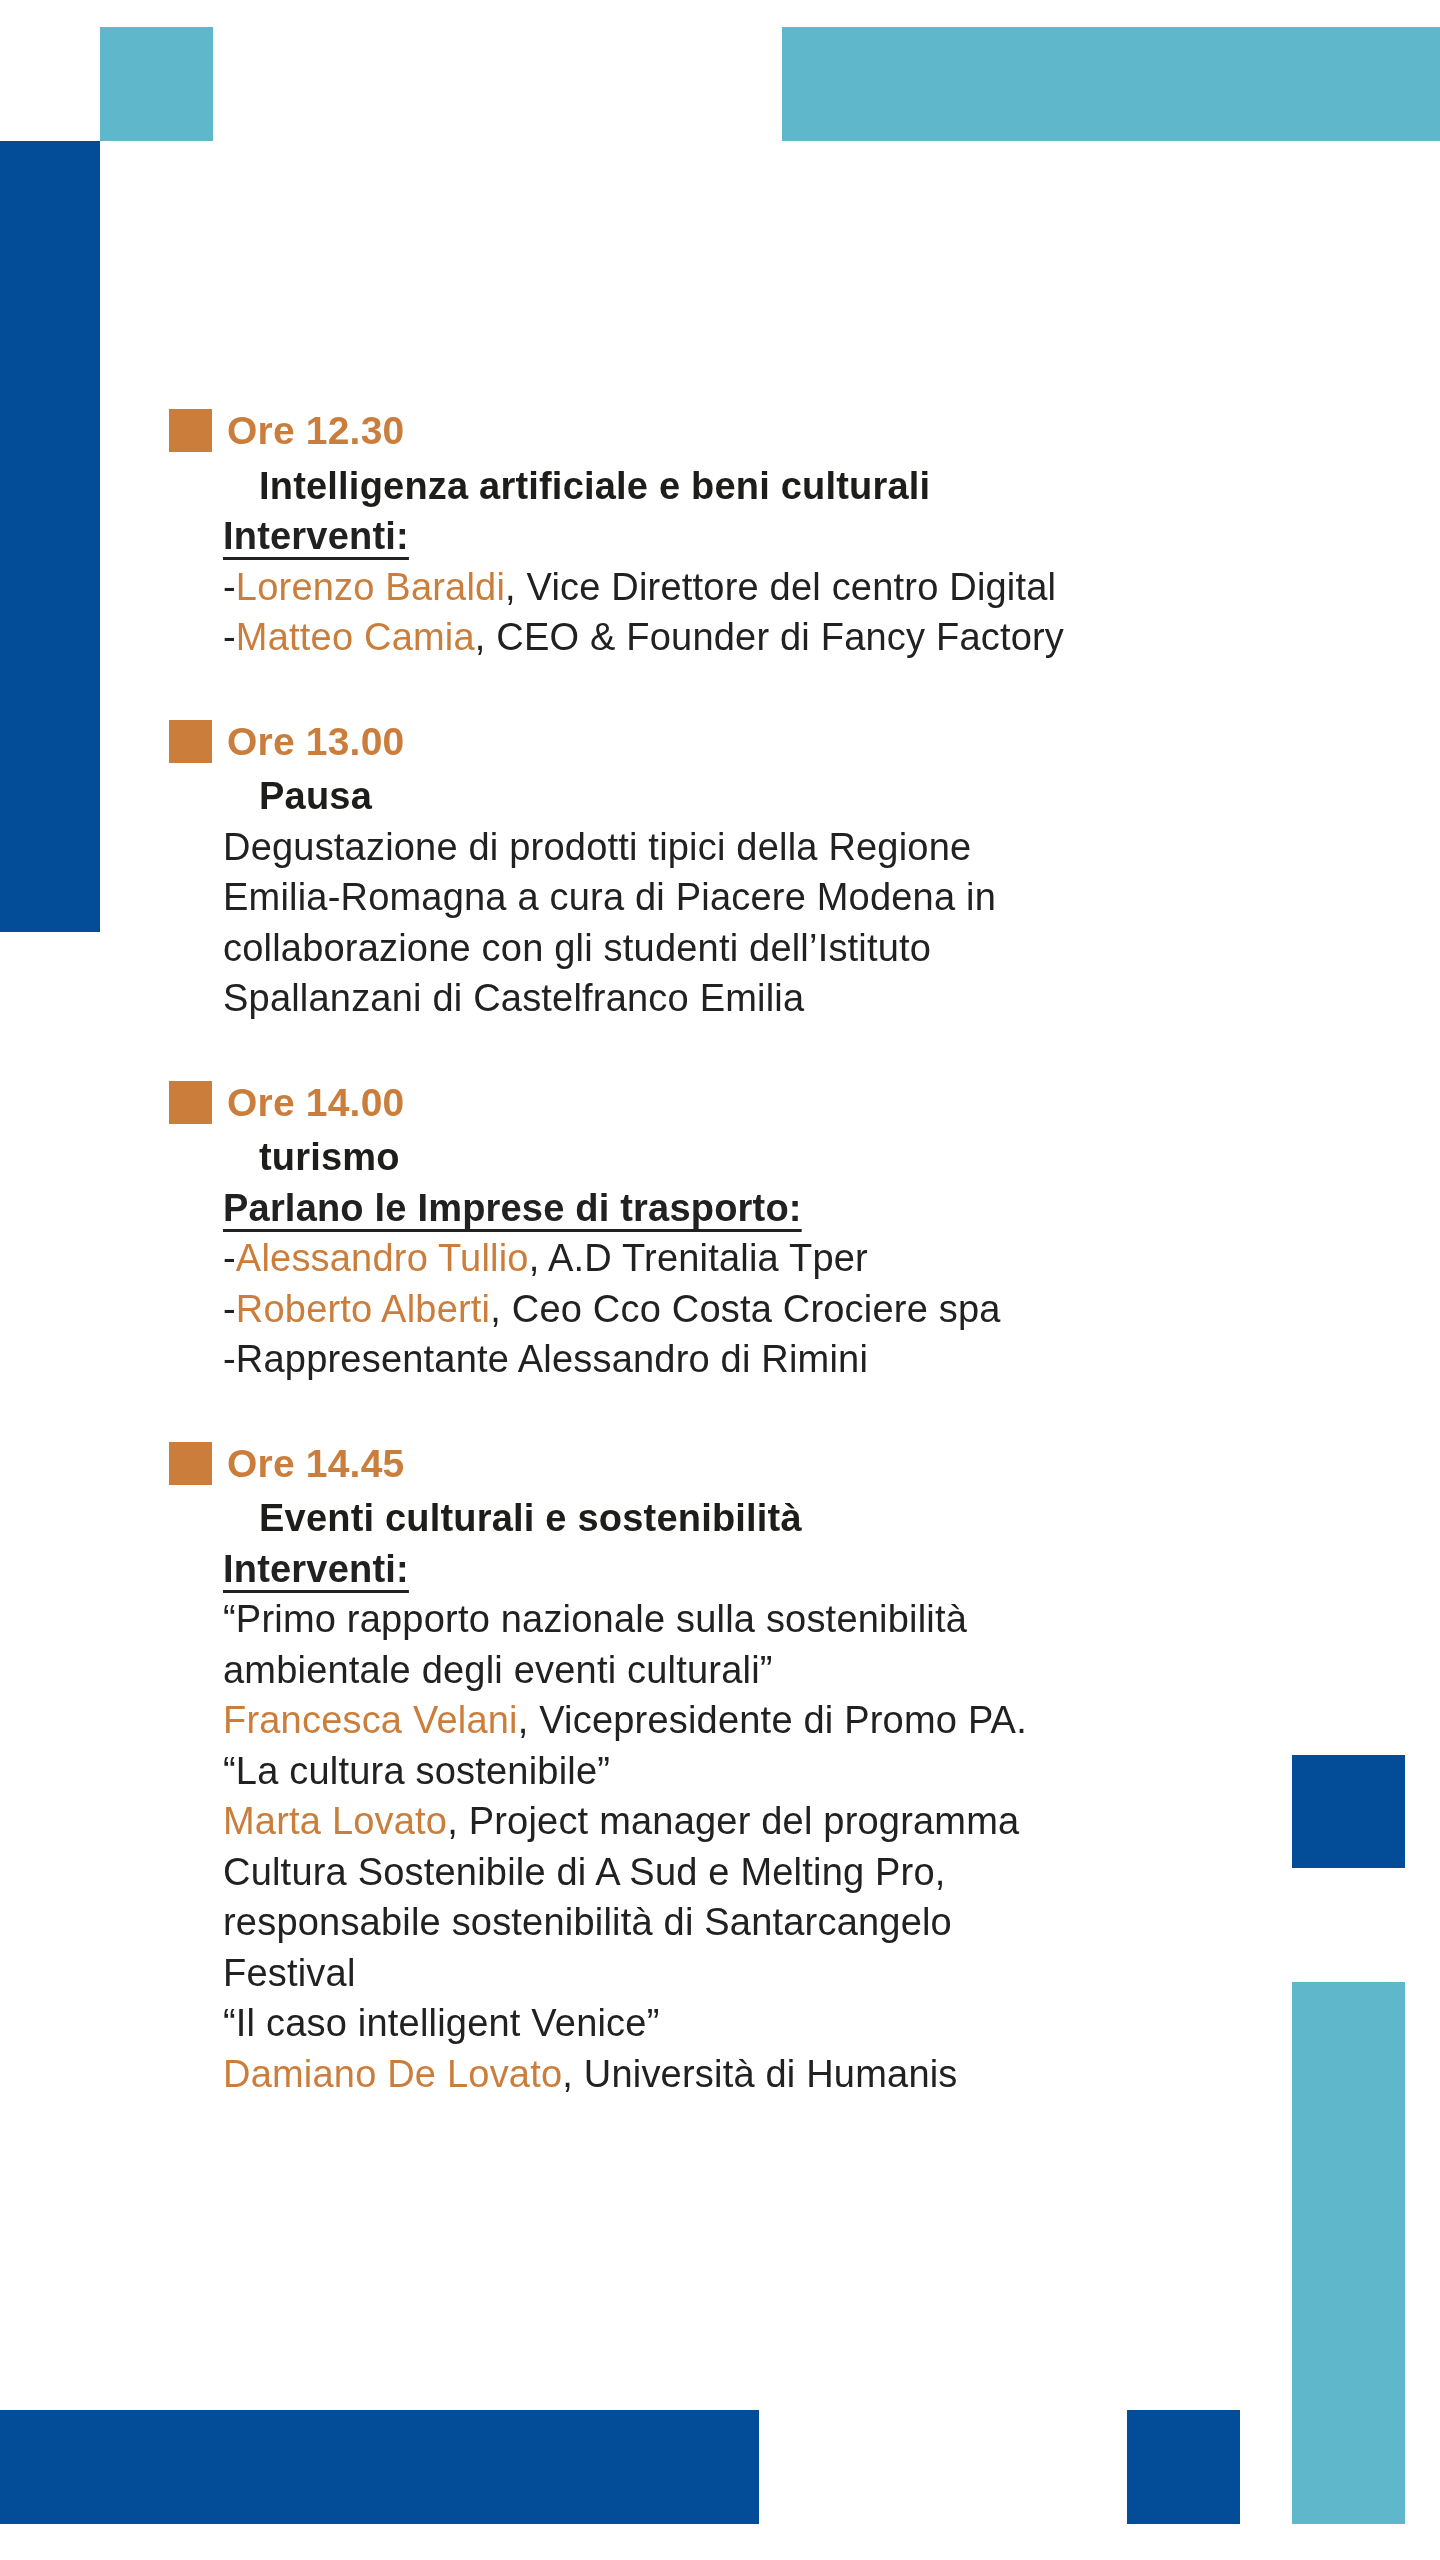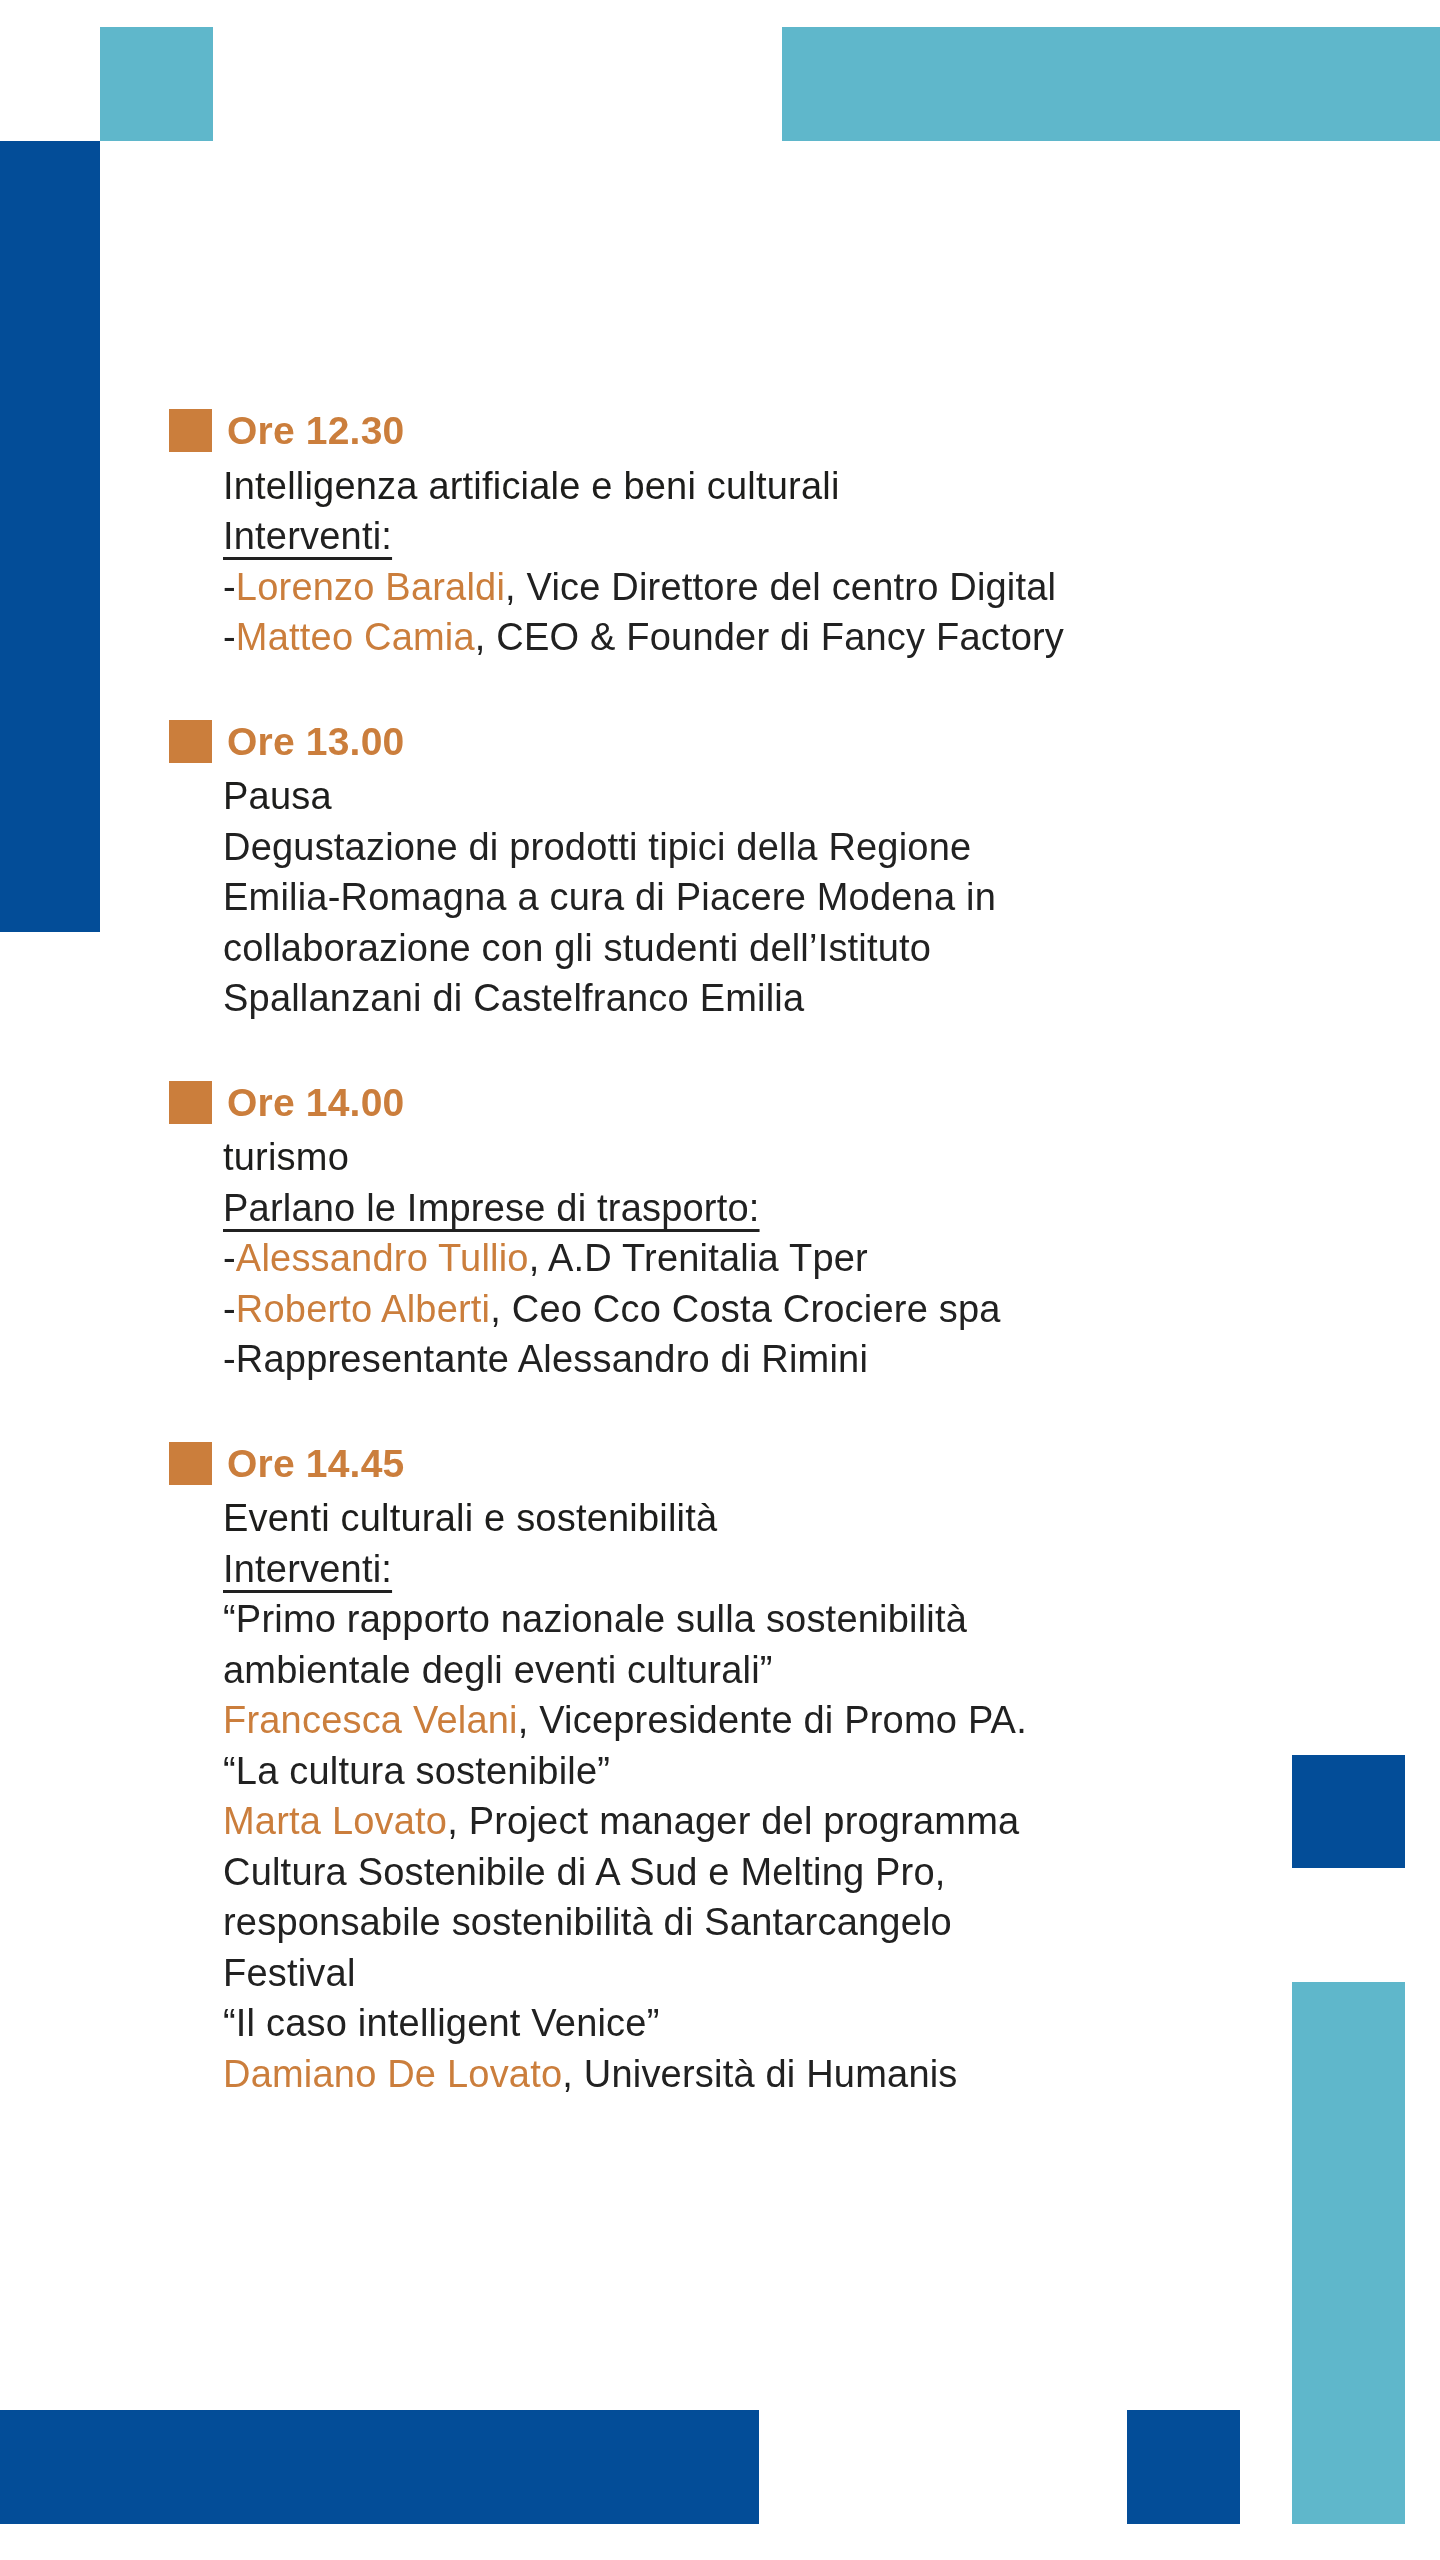--- a/index.html
+++ b/index.html
@@ -56,26 +56,27 @@
     color: var(--orange, #CB7E3C);
   }
   .bullet {
     position: absolute;
     left: -54px;
     top: 7px;
     width: 43px;
     height: 43px;
     background: var(--orange, #CB7E3C);
   }
-  .r-bold   { font-weight: 400; color: #1d1d1b; }
+  .r-bold   { font-weight: 700; color: #1d1d1b; margin-left: 36px; }
   .r-orange { color: var(--orange, #CB7E3C); }
   .r-underline {
     text-decoration: underline;
     text-decoration-thickness: 3px;
     text-underline-offset: 8px;
+    font-weight: bold;
   }
 </style>
 </head>
 <body>
 
 <div class="decor teal" id="decor-top-left-teal"></div>
 <div class="decor teal" id="decor-top-right-teal"></div>
 <div class="decor blue" id="decor-left-blue-bar"></div>
 <div class="decor blue" id="decor-right-blue-sq"></div>
 <div class="decor teal" id="decor-right-teal-bar"></div>

